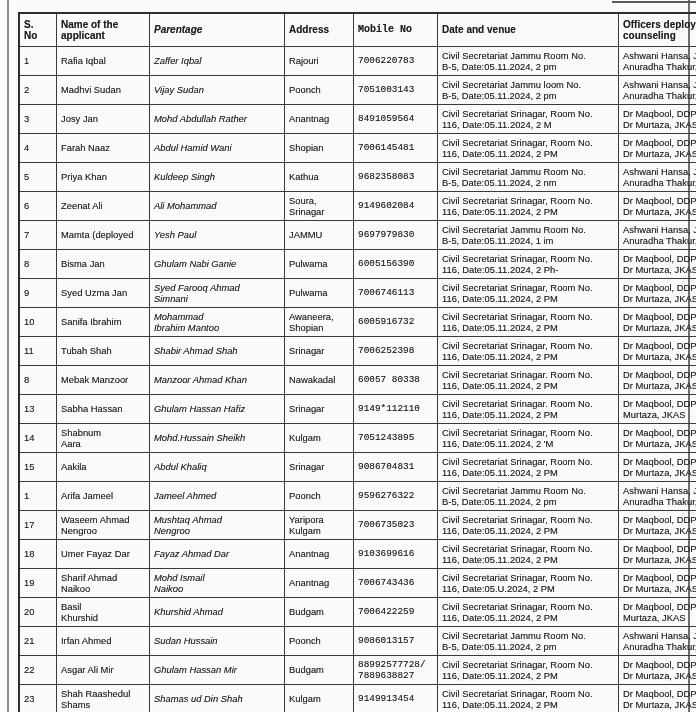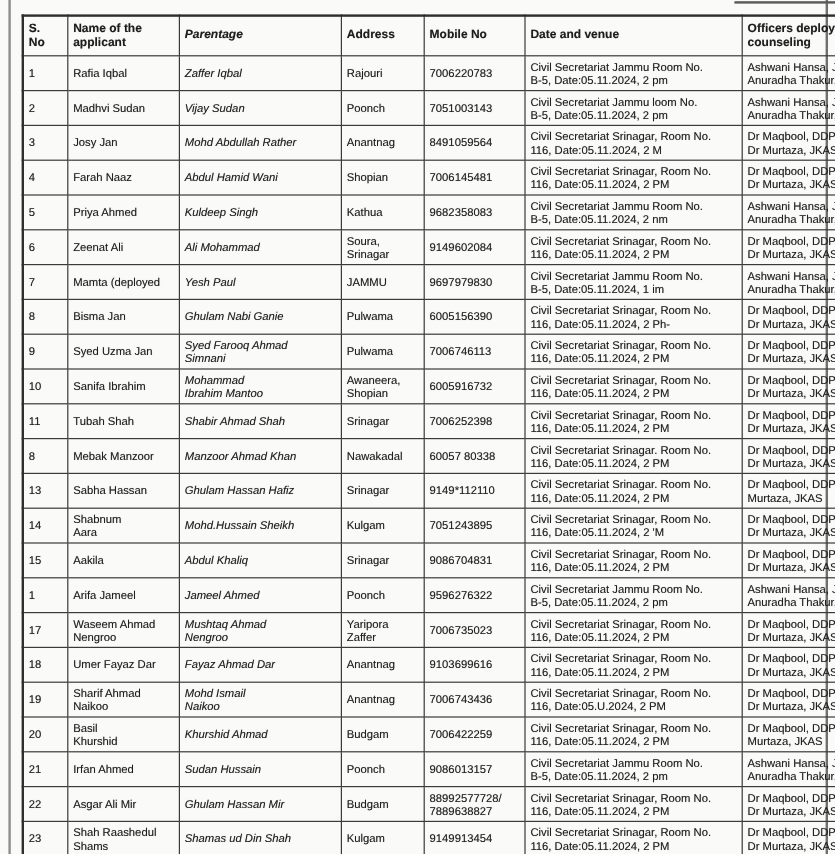--- a/index.html
+++ b/index.html
@@ -31,21 +31,21 @@
   .schedule th{
     font-size:10px;font-weight:bold;line-height:1.15;height:30px;
   }
   .schedule td{
     font-size:9.4px;line-height:1.22;height:26px;
   }
   .schedule th:nth-child(1),.schedule td:nth-child(1){width:29px;}
   .schedule th:nth-child(2),.schedule td:nth-child(2){width:85px;}
   .schedule th:nth-child(3),.schedule td:nth-child(3){width:127px;font-style:italic;}
   .schedule th:nth-child(4),.schedule td:nth-child(4){width:61px;margin-top:24px;}
-  .schedule th:nth-child(5),.schedule td:nth-child(5){width:76px;}
+  .schedule th:nth-child(5),.schedule td:nth-child(5){width:76px;font-family:Liberation Mono, monospace;}
   .schedule th:nth-child(6),.schedule td:nth-child(6){width:173px;}
   .schedule th:nth-child(7),.schedule td:nth-child(7){width:112px;}
 </style>
 </head>
 <body style="background: rgb(250, 250, 248);">
 
 <div class="scan-line left"></div>
 <div class="scan-line right"></div>
 <div class="scan-line top"></div>
 
@@ -104,21 +104,21 @@
         <td>Abdul Hamid Wani</td>
         <td>Shopian</td>
         <td>7006145481</td>
         <td>Civil Secretariat Srinagar, Room No.
 116, Date:05.11.2024, 2 PM</td>
         <td>Dr Maqbool, DDP,
 Dr Murtaza, JKAS</td>
       </tr>
       <tr>
         <td>5</td>
-        <td>Priya Ahmed</td>
+        <td>Priya Khan</td>
         <td>Kuldeep Singh</td>
         <td>Kathua</td>
         <td>9682358083</td>
         <td>Civil Secretariat Jammu Room No.
 B-5, Date:05.11.2024, 2 nm</td>
         <td>Ashwani Hansa, JKAS
 Anuradha Thakur, JKAS</td>
       </tr>
       <tr>
         <td>6</td>
@@ -246,21 +246,21 @@
         <td>Ashwani Hansa, JKAS
 Anuradha Thakur, JKAS</td>
       </tr>
       <tr>
         <td>17</td>
         <td>Waseem Ahmad
 Nengroo</td>
         <td>Mushtaq Ahmad
 Nengroo</td>
         <td>Yaripora
-Zaffer</td>
+Kulgam</td>
         <td>7006735023</td>
         <td>Civil Secretariat Srinagar, Room No.
 116, Date:05.11.2024, 2 PM</td>
         <td>Dr Maqbool, DDP,
 Dr Murtaza, JKAS</td>
       </tr>
       <tr>
         <td>18</td>
         <td>Umer Fayaz Dar</td>
         <td>Fayaz Ahmad Dar</td>

